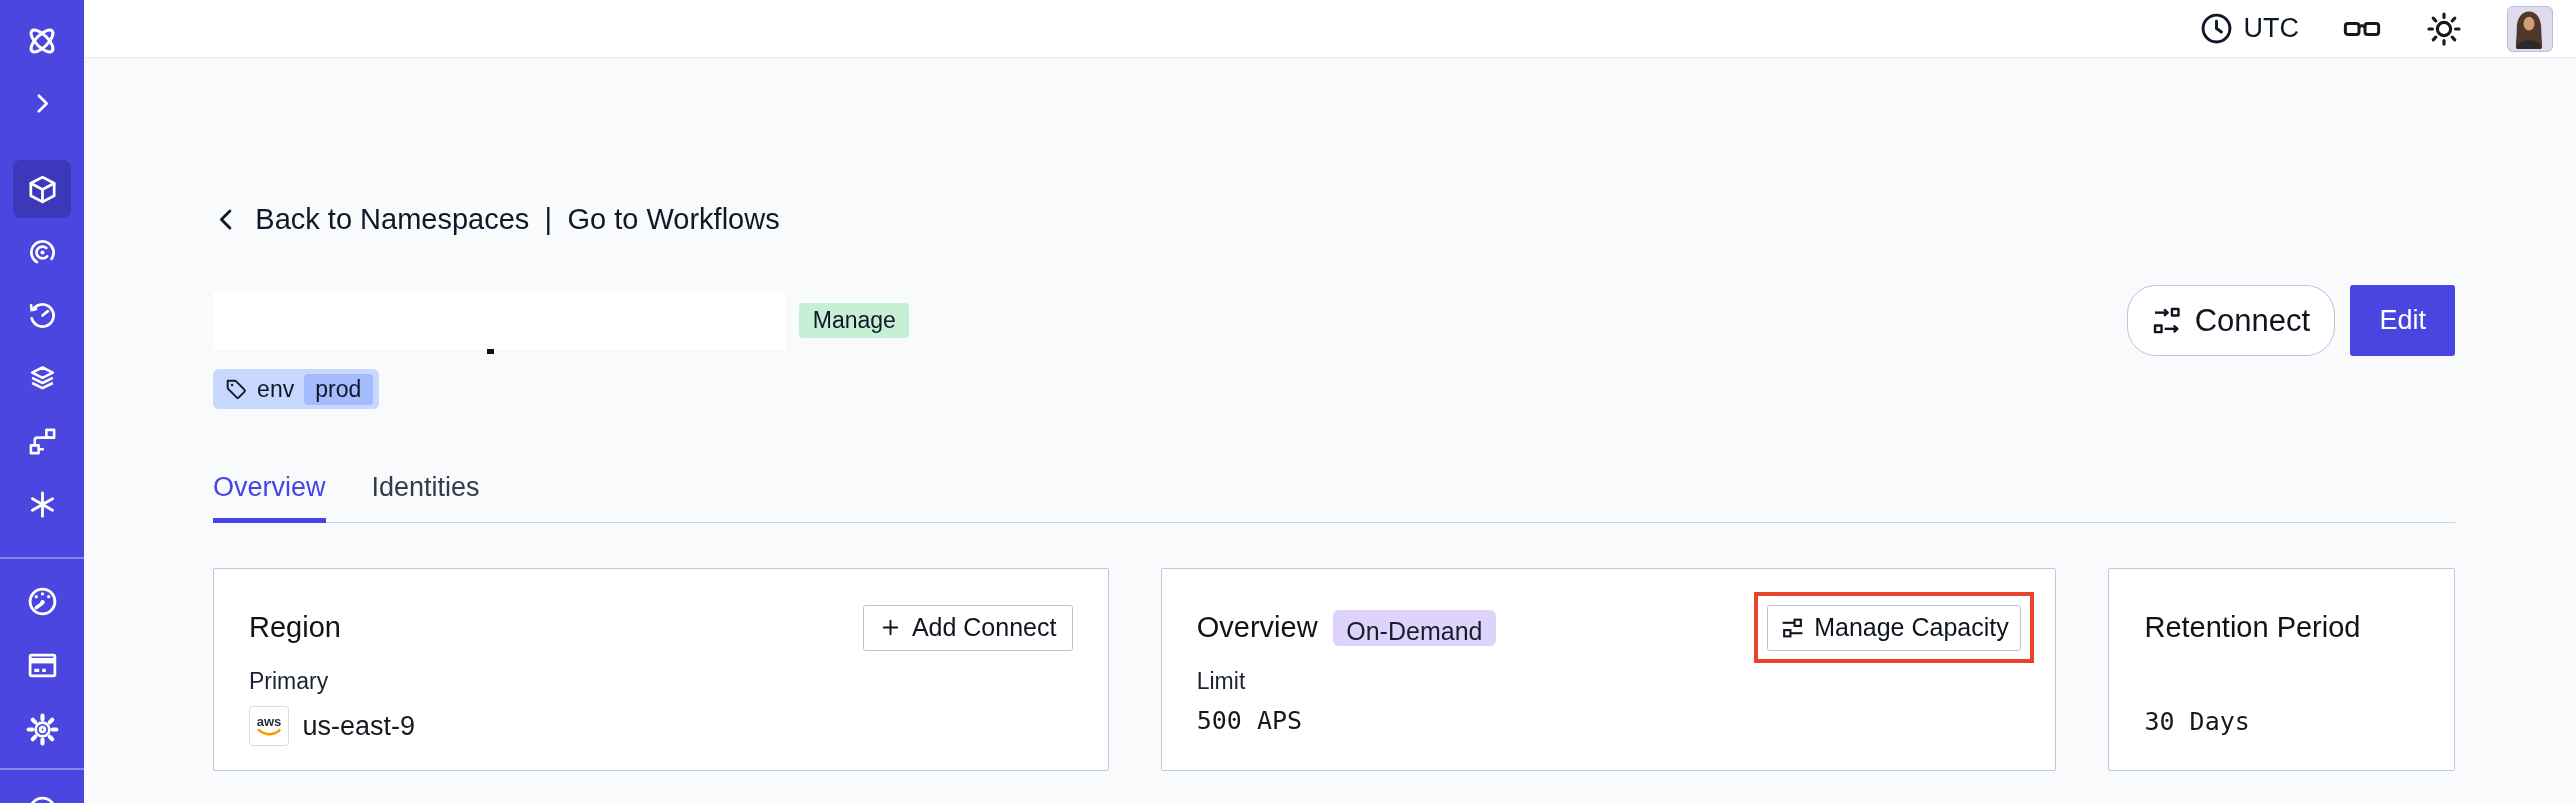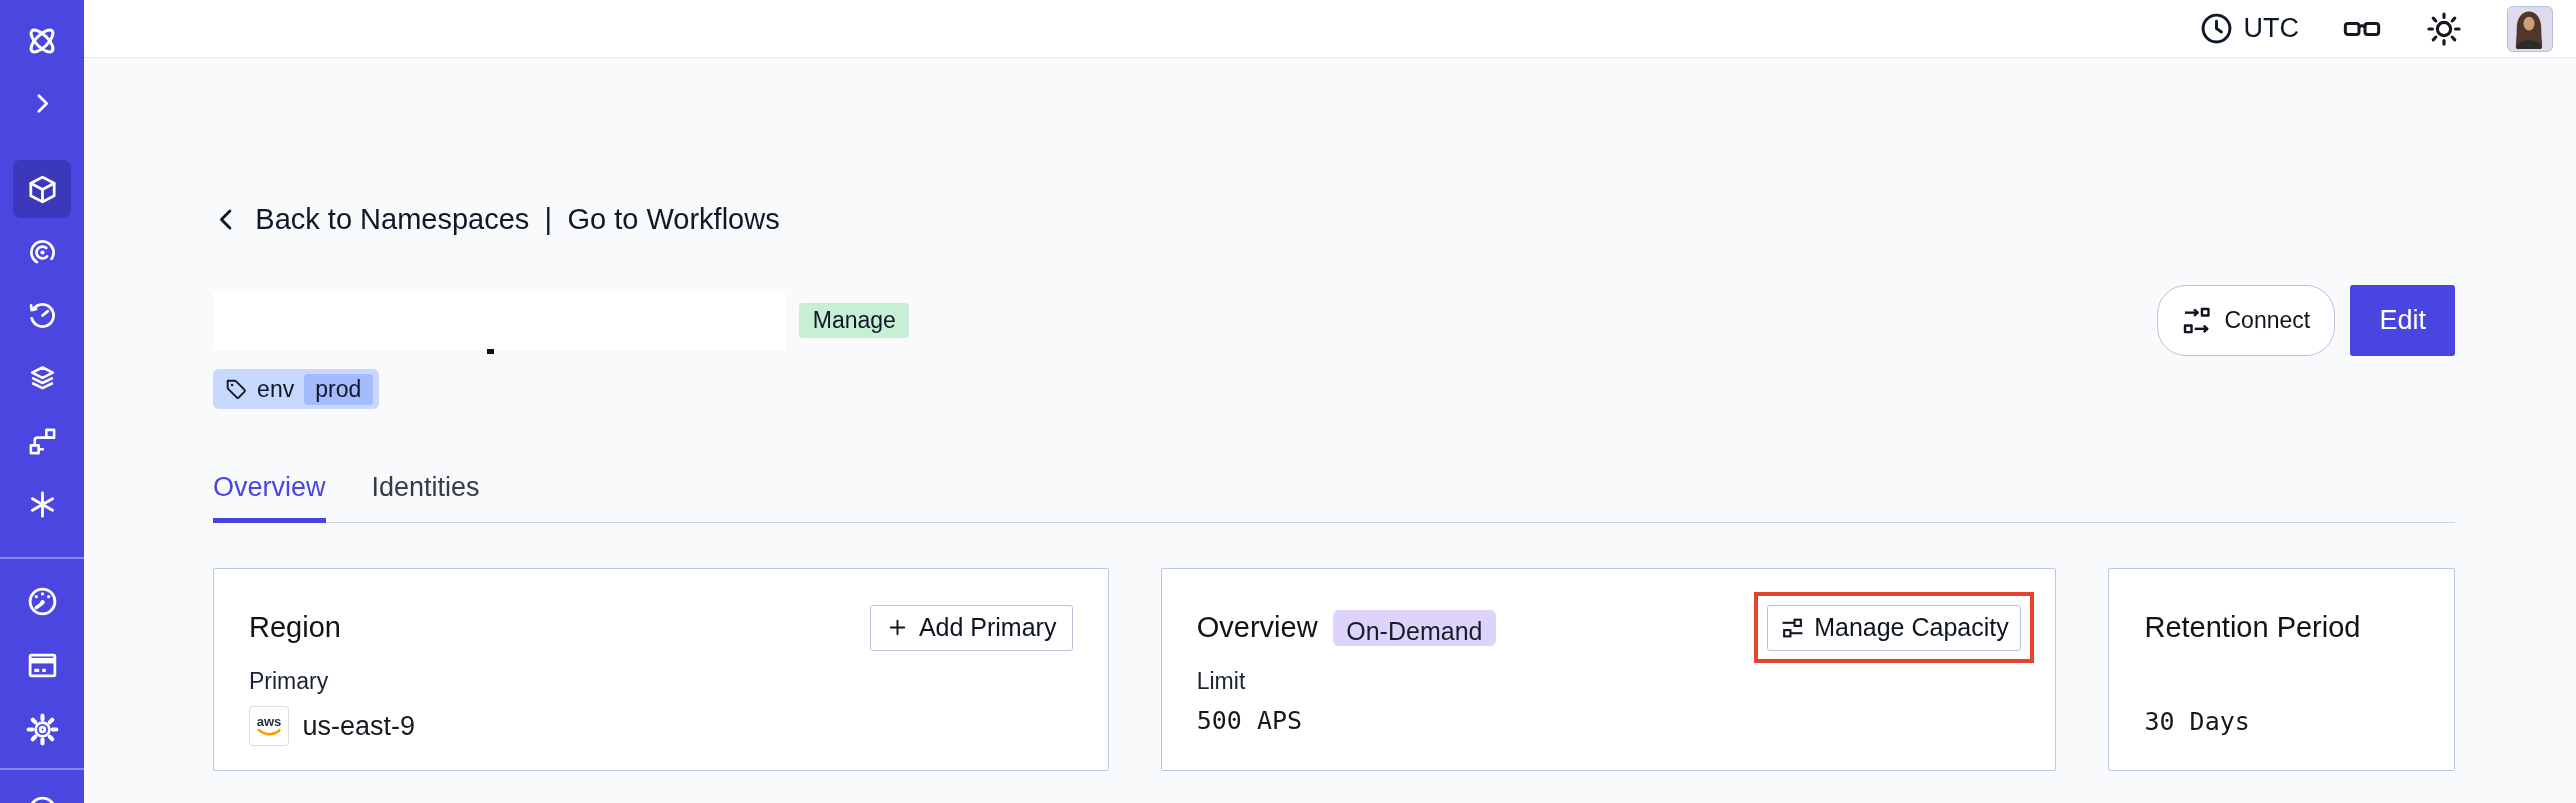--- a/index.html
+++ b/index.html
@@ -63,21 +63,21 @@
   .redact-dot { position:absolute; left:274px; bottom:-4.8px; width:6.7px; height:5.8px; background:#101010; }
   .status-badge {
     background:#C7EFD3; color:#0F172A; font-size:23px;
     padding:4.8px 13.4px; border-radius:3.8px; line-height:25px;
   }
   .title-actions { display:flex; align-items:center; gap:15.3px; }
   .btn-outline {
     display:flex; align-items:center; background:#FFFFFF;
     border:1.9px solid #B9C4DB; border-radius:2.9px; color:#0E1420; cursor:pointer;
   }
-  .btn-connect { height:71px; padding:0 24px; gap:13.4px; font-size:23px;border-radius:29px; }
+  .btn-connect { height:71px; padding:0 24px; gap:13.4px; font-size:31px;border-radius:29px; }
   .btn-primary {
     height:71px; padding:0 29px; background:#4845E1; color:#FFFFFF;
     font-size:27px; border:none; border-radius:2.9px; cursor:pointer;
     display:flex; align-items:center;
   }
 
   .chip-row { margin-top:13.4px; display:flex; }
   .tag-chip {
     display:flex; align-items:center; gap:9.6px; height:40px;
     background:#C7D7FE; border-radius:5.8px; padding:0 5.8px 0 11.5px;
@@ -310,21 +310,21 @@
 
     <section class="card w3">
       <div class="card-header">
         <div class="card-title-group">
           <h2 class="card-title">Region</h2>
         </div>
         <button class="btn-outline btn-small btn-add">
           <svg width="23" height="23" viewBox="0 0 24 24" fill="none" stroke="#0E1420" stroke-width="2" stroke-linecap="round">
             <path d="M12 5v14M5 12h14"></path>
           </svg>
-          <span>Add Primary</span>
+          <span>Add Connect</span>
         </button>
       </div>
       <div class="field-label">Primary</div>
       <div class="region-value-row">
         <div class="aws-box">
           <svg width="36" height="36" viewBox="0 0 40 40">
             <text x="20" y="20" text-anchor="middle" font-family="Liberation Sans, sans-serif" font-size="14.5" font-weight="bold" fill="#252F3E">aws</text>
             <path d="M8.5 24.5c8 6 15.5 6 22.5 1" stroke="#FF9900" stroke-width="2.6" fill="none" stroke-linecap="round"></path>
             <path d="M31 22.5l2.6 2.9-3.9.7z" fill="#FF9900"></path>
           </svg>

